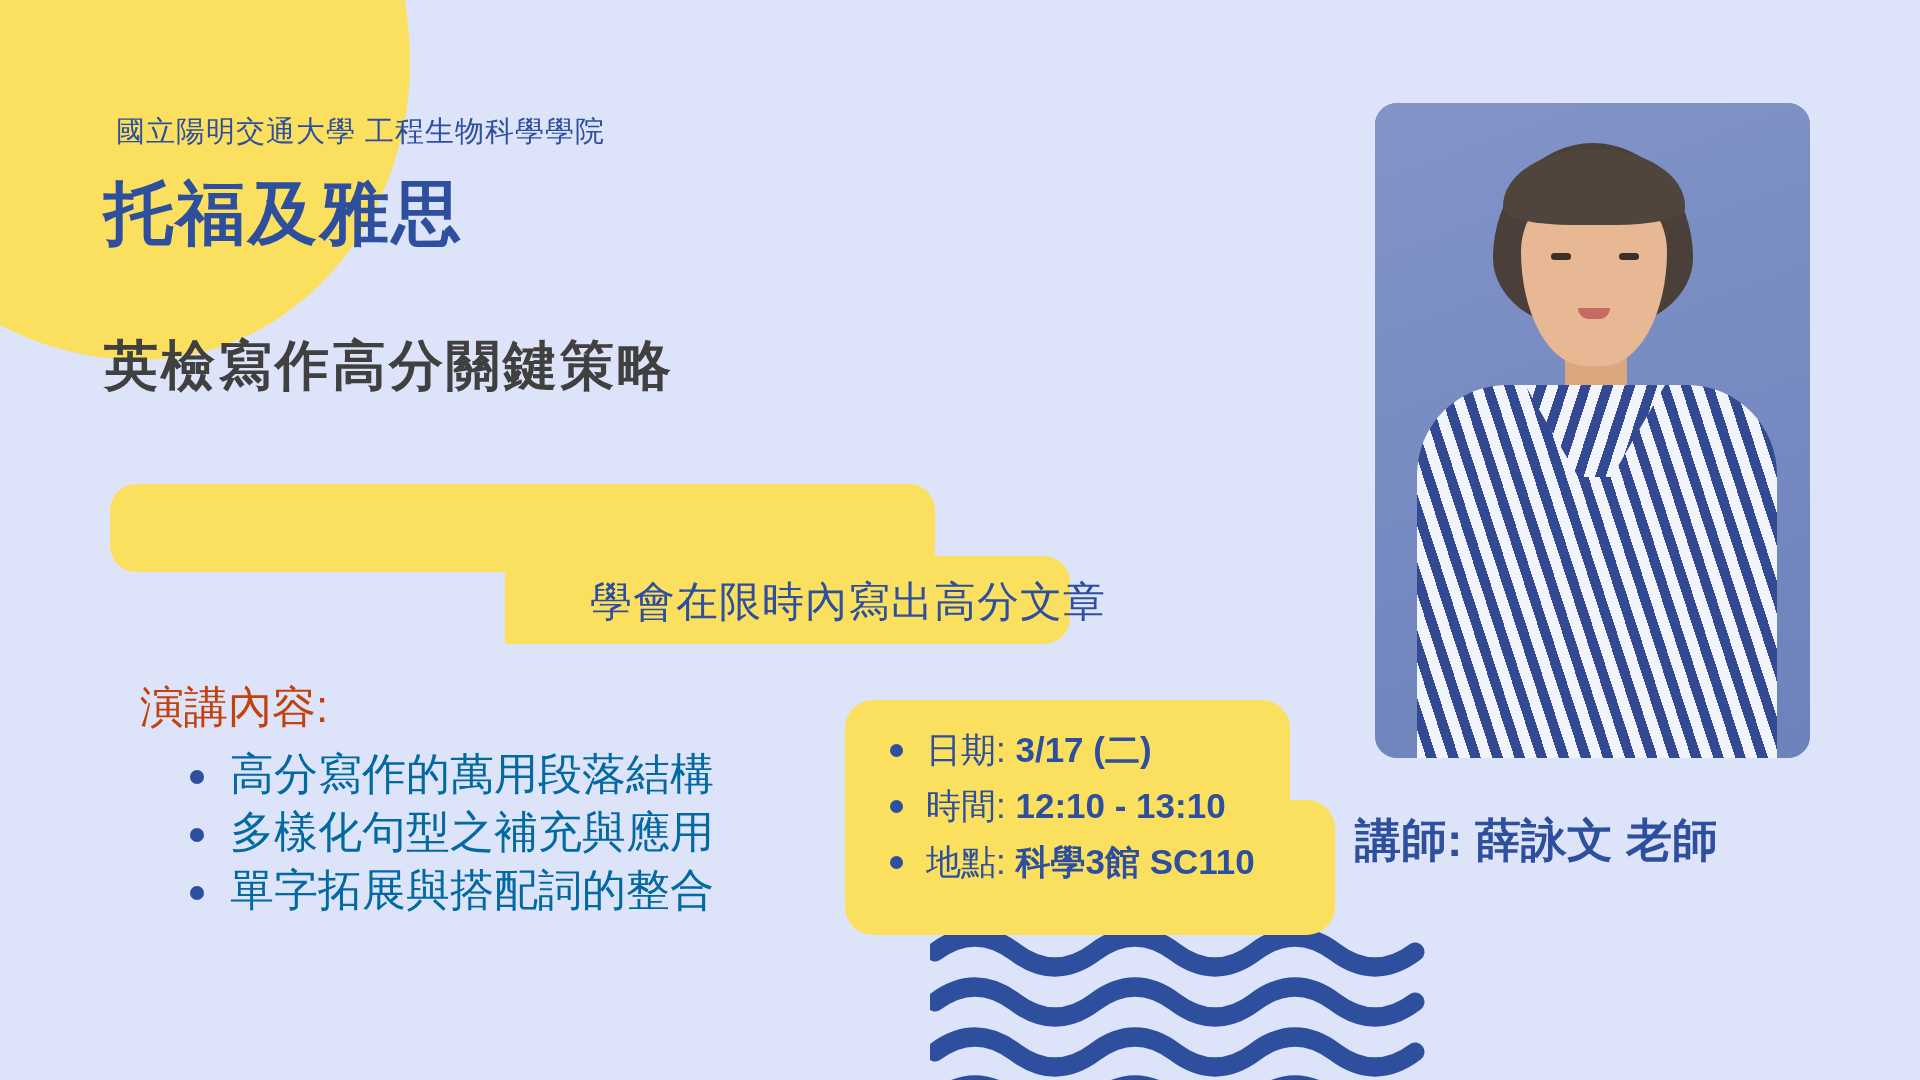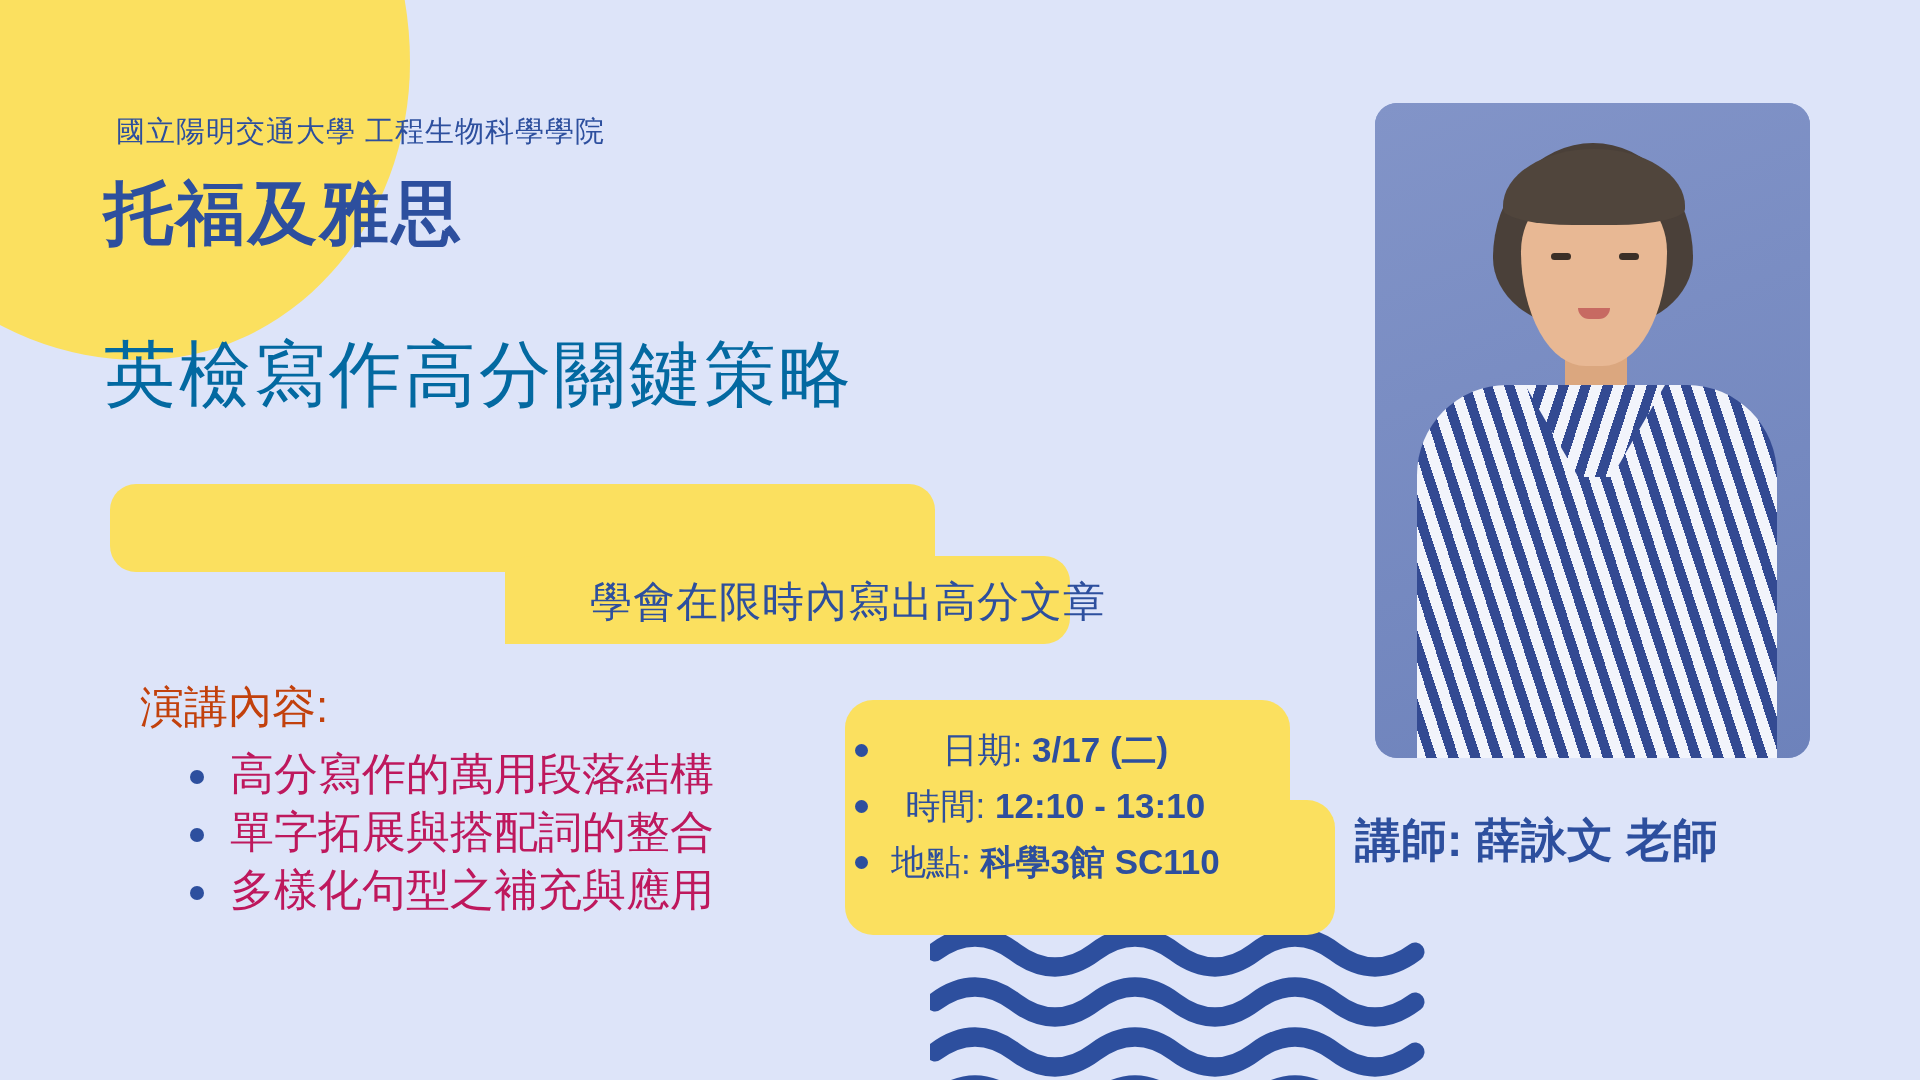--- a/index.html
+++ b/index.html
@@ -32,21 +32,21 @@
   }
 
   
   .title1{
     position:absolute; left:104px; top:178px; z-index:4;
     font-size:69px; font-weight:bold; color:#2d4f9e;
     letter-spacing:3px; line-height:1.05; white-space:nowrap;
   }
   .title2{
     position:absolute; left:104px; top:337px; z-index:4;
-    font-size:72px; font-weight:normal; color:#0369a1;
+    font-size:54px; font-weight:bold; color:#404040;
     letter-spacing:3px; line-height:1.05; white-space:nowrap;
   }
 
   
   .subbanner{
     position:absolute; left:110px; top:484px; z-index:3;
     width:960px; height:160px;
   }
   .sb-top{
     position:absolute; left:0; top:0; width:825px; height:88px;
@@ -73,37 +73,37 @@
   
   .agenda-head{
     position:absolute; left:140px; top:678px; z-index:4;
     font-size:44px; color:#c2410c; white-space:nowrap;
   }
   .agenda-list{
     position:absolute; left:180px; top:745px; z-index:4;
     list-style:none;
   }
   .agenda-list li{
-    font-size:44px; color:#be185d; white-space:nowrap;
+    font-size:44px; color:#0369a1; white-space:nowrap;
     line-height:1.32; position:relative; padding-left:50px;
   }
   .agenda-list li::before{
     content:""; position:absolute; left:10px; top:25px;
     width:14px; height:14px; border-radius:50%; background:#2d4f9e;
   }
 
   
   .infobox{ position:absolute; left:845px; top:700px; z-index:3;
             width:500px; height:235px; }
   .ib-a{ position:absolute; left:0; top:0; width:445px; height:125px;
          background:#fbe05f; border-radius:28px 28px 0 0; }
   .ib-b{ position:absolute; left:0; top:100px; width:490px; height:135px;
          background:#fbe05f; border-radius:0 28px 28px 28px; }
   .ib-list{ position:absolute; left:0; top:0; z-index:6;
-            list-style:none; padding:22px 0 0 4px;text-align:center; }
+            list-style:none; padding:22px 0 0 39px; }
   .ib-list li{
     font-size:35px; color:#2d4f9e; white-space:nowrap;
     line-height:1.6; position:relative; padding-left:42px;
   }
   .ib-list li::before{
     content:""; position:absolute; left:6px; top:22px;
     width:13px; height:13px; border-radius:50%; background:#2d4f9e;
   }
   .ib-list .val{ font-weight:bold; }
 
@@ -168,22 +168,22 @@
 <div class="subbanner">
   <div class="sb-top"></div>
   <div class="sb-join"></div>
   <div class="sb-bot"></div>
   <div class="sb-line2">學會在限時內寫出高分文章</div>
 </div>
 
 <div class="agenda-head">演講內容:</div>
 <ul class="agenda-list">
   <li>高分寫作的萬用段落結構</li>
+  <li>多樣化句型之補充與應用</li>
   <li>單字拓展與搭配詞的整合</li>
-  <li>多樣化句型之補充與應用</li>
 </ul>
 
 <div class="infobox">
   <div class="ib-a"></div>
   <div class="ib-b"></div>
   <ul class="ib-list">
     <li><span>日期:</span>
       <span class="val">3/17 (二)</span></li>
     <li><span>時間:</span>
       <span class="val">12:10 - 13:10</span></li>

